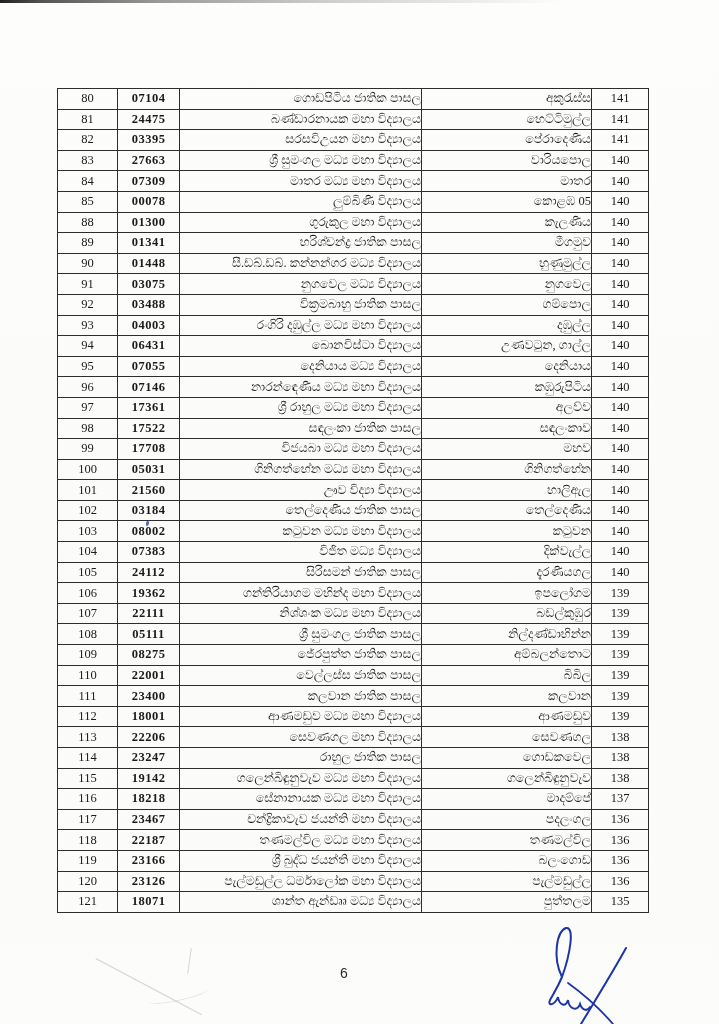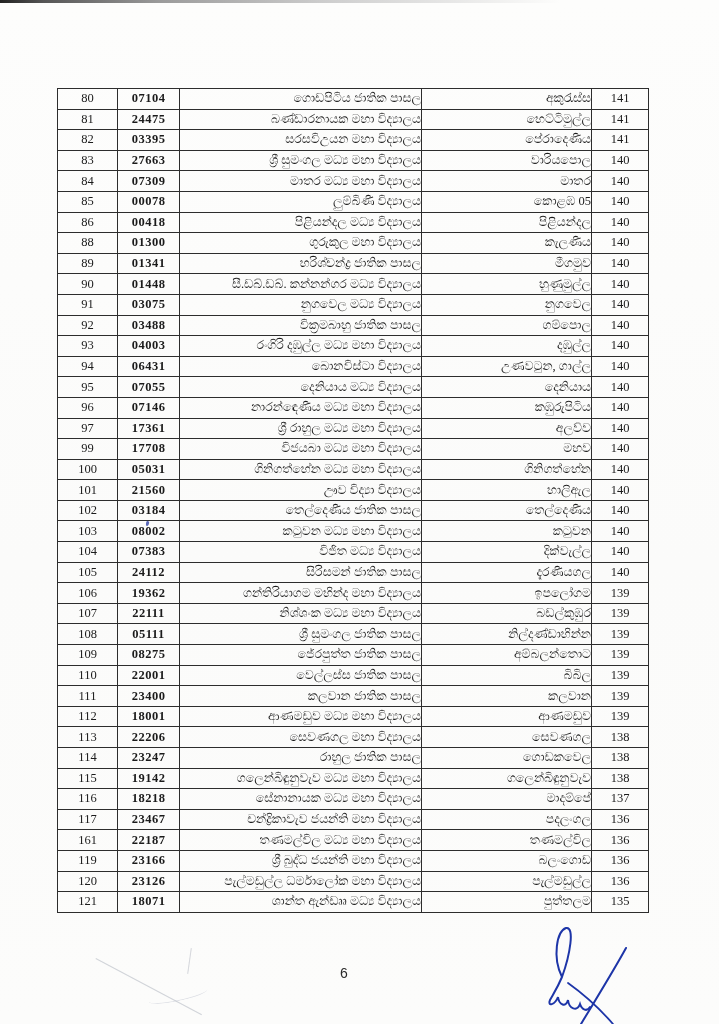--- a/index.html
+++ b/index.html
@@ -142,27 +142,20 @@
           <td class="col-count">140</td>
         </tr>
         <tr>
           <td class="col-rank">85</td>
           <td class="col-code">00078</td>
           <td class="col-school">ලුම්බිණි විද්‍යාලය</td>
           <td class="col-location">කොළඹ 05</td>
           <td class="col-count">140</td>
         </tr>
         <tr>
-          <td class="col-rank">86</td>
-          <td class="col-code">00418</td>
-          <td class="col-school">පිළියන්දල මධ්‍ය විද්‍යාලය</td>
-          <td class="col-location">පිළියන්දල</td>
-          <td class="col-count">140</td>
-        </tr>
-        <tr>
           <td class="col-rank">88</td>
           <td class="col-code">01300</td>
           <td class="col-school">ගුරුකුල මහා විද්‍යාලය</td>
           <td class="col-location">කැලණිය</td>
           <td class="col-count">140</td>
         </tr>
         <tr>
           <td class="col-rank">89</td>
           <td class="col-code">01341</td>
           <td class="col-school">හරිශ්චන්ද්‍ර ජාතික පාසල</td>
@@ -216,20 +209,27 @@
           <td class="col-code">07146</td>
           <td class="col-school">නාරන්ඳෙණිය මධ්‍ය මහා විද්‍යාලය</td>
           <td class="col-location">කඹුරුපිටිය</td>
           <td class="col-count">140</td>
         </tr>
         <tr>
           <td class="col-rank">97</td>
           <td class="col-code">17361</td>
           <td class="col-school">ශ්‍රී රාහුල මධ්‍ය මහා විද්‍යාලය</td>
           <td class="col-location">අලව්ව</td>
+          <td class="col-count">140</td>
+        </tr>
+        <tr>
+          <td class="col-rank">98</td>
+          <td class="col-code">17522</td>
+          <td class="col-school">සඳලංකා ජාතික පාසල</td>
+          <td class="col-location">සඳලංකාව</td>
           <td class="col-count">140</td>
         </tr>
         <tr>
           <td class="col-rank">99</td>
           <td class="col-code">17708</td>
           <td class="col-school">විජයබා මධ්‍ය මහා විද්‍යාලය</td>
           <td class="col-location">මහව</td>
           <td class="col-count">140</td>
         </tr>
         <tr>
@@ -352,21 +352,21 @@
           <td class="col-count">137</td>
         </tr>
         <tr>
           <td class="col-rank">117</td>
           <td class="col-code">23467</td>
           <td class="col-school">චන්ද්‍රිකාවැව ජයන්ති මහා විද්‍යාලය</td>
           <td class="col-location">පදලංගල</td>
           <td class="col-count">136</td>
         </tr>
         <tr>
-          <td class="col-rank">161</td>
+          <td class="col-rank">118</td>
           <td class="col-code">22187</td>
           <td class="col-school">තණමල්විල මධ්‍ය මහා විද්‍යාලය</td>
           <td class="col-location">තණමල්විල</td>
           <td class="col-count">136</td>
         </tr>
         <tr>
           <td class="col-rank">119</td>
           <td class="col-code">23166</td>
           <td class="col-school">ශ්‍රී බුද්ධ ජයන්ති මහා විද්‍යාලය</td>
           <td class="col-location">බලංගොඩ</td>

